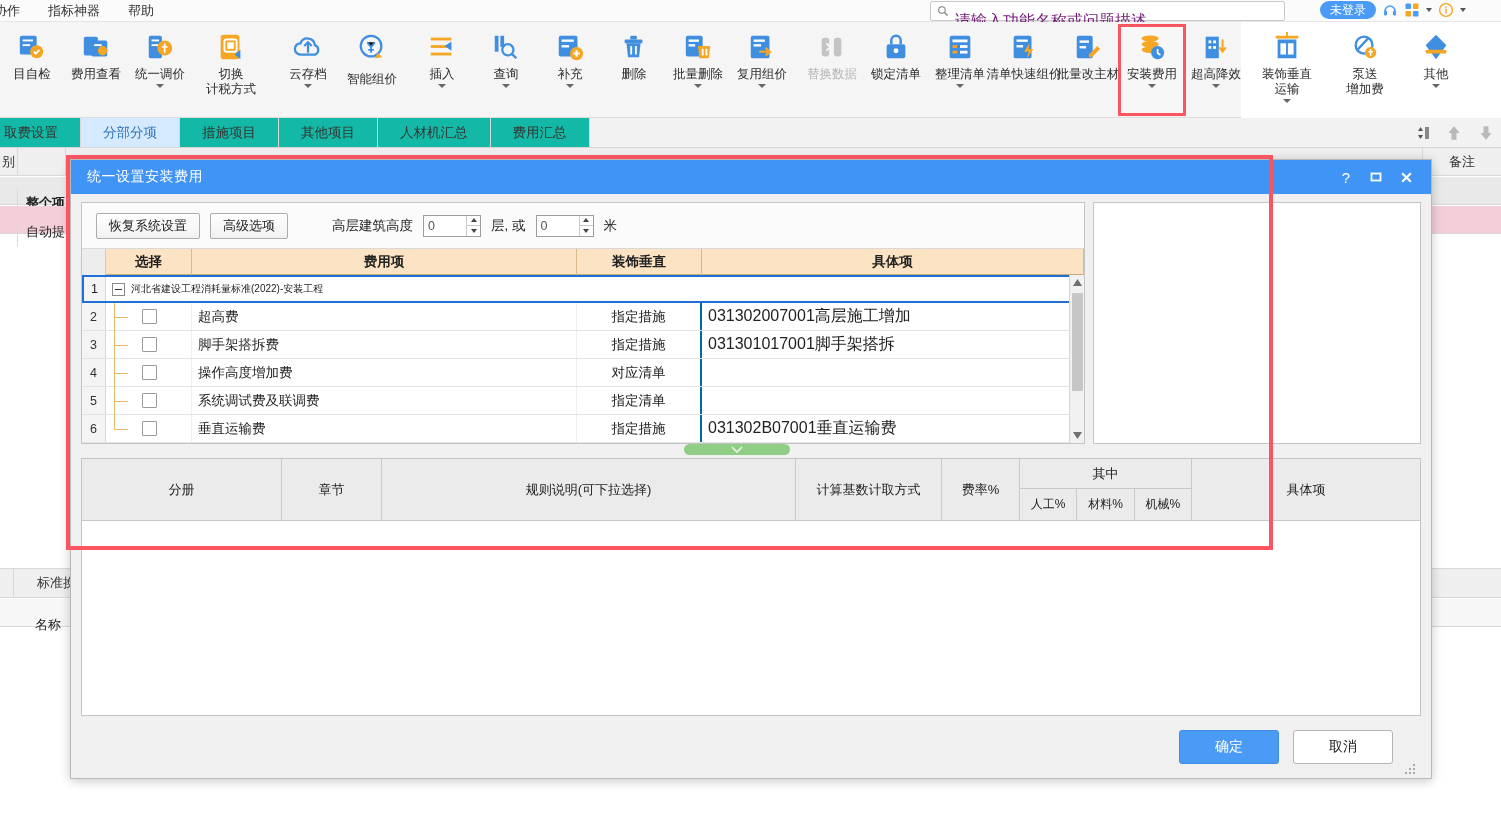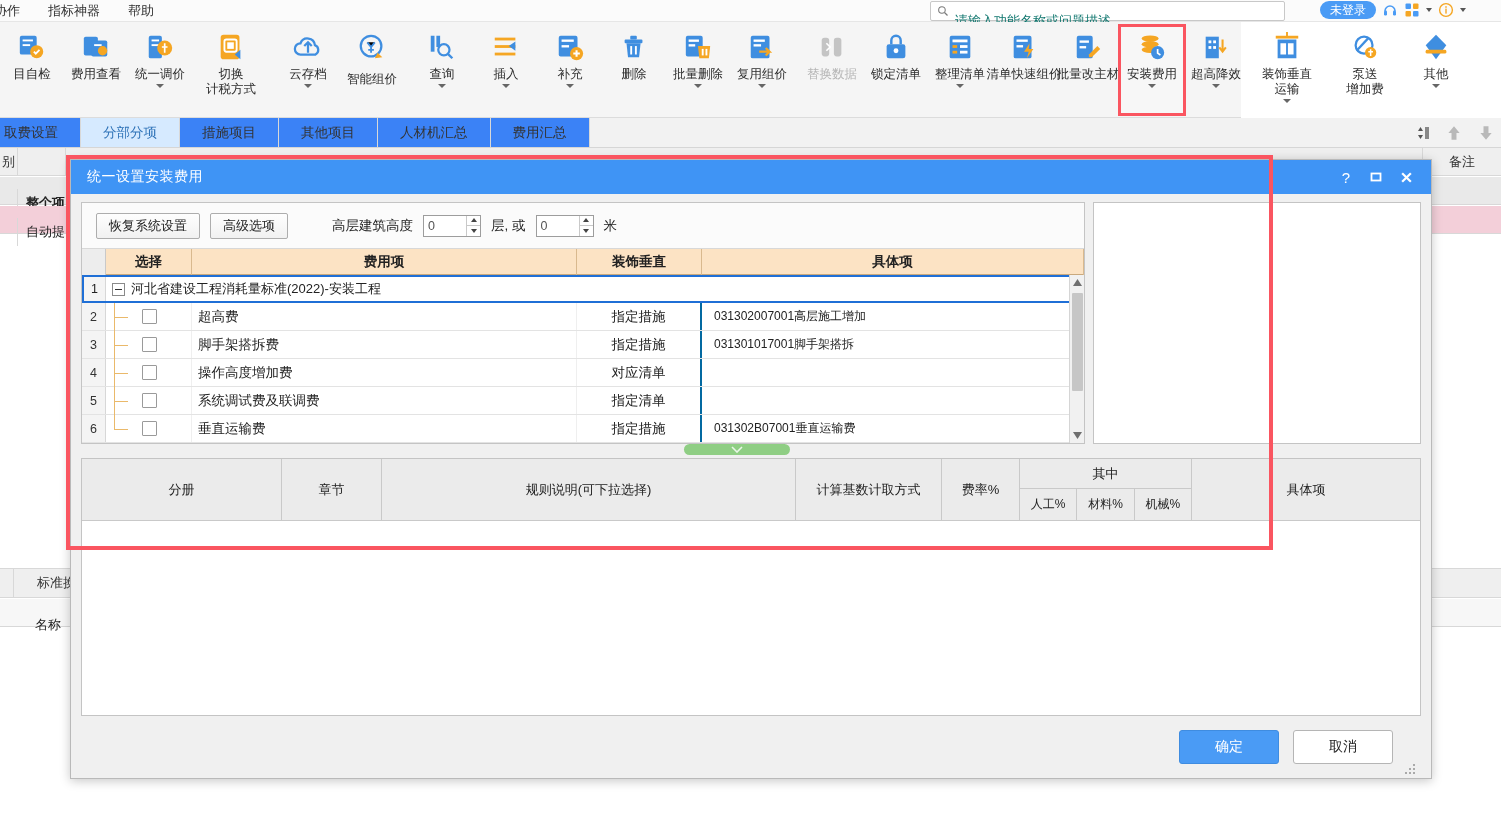--- a/index.html
+++ b/index.html
@@ -23,21 +23,21 @@
   }
   .menu-item { padding:0 14px; font-size:13px; color:#333; line-height:22px; white-space:nowrap; }
   .menu-item:first-child { padding-left:0; margin-left:-6px; }
 
   .searchbox {
     position:absolute; top:1px; left:930px; width:355px; height:20px;
     background:#fff; border:1px solid #c8c8c8; border-radius:2px;
     display:flex; align-items:center; padding:0 6px;
   }
   .search-ico { width:12px; height:12px; margin-right:6px; flex:0 0 auto; }
-  .search-ph { color:#0f766e; font-size:13px; white-space:nowrap;margin-top:20px; }
+  .search-ph { color:#701a75; font-size:16px; white-space:nowrap;margin-top:20px; }
 
   .account-zone { position:absolute; top:1px; left:1320px; display:flex; align-items:center; gap:6px; }
   .login-pill {
     background:#4a9bf5; color:#fff; border-radius:10px;
     padding:1px 10px; font-size:12px; line-height:16px; white-space:nowrap;
   }
   .hdr-ico { width:16px; height:16px; display:inline-block; }
   .caret-sm { width:0;height:0;border-left:3.5px solid transparent;border-right:3.5px solid transparent;border-top:4px solid #555; }
 
   
@@ -63,21 +63,21 @@
   .rb-sep { width:1px; height:72px; background:#e0e0e0; margin:6px 3px 0 3px; }
   .rb.highlight { outline:3px solid #fa5560; outline-offset:-1px; background:#f7f7f7; }
 
   
   .tabstrip {
     position:absolute; top:118px; left:0; width:1501px; height:30px;
     background:#f2f2f2; border-bottom:1px solid #d6d6d6; display:flex; align-items:stretch;
   }
   .tab {
     padding:0 22px; display:flex; align-items:center; font-size:13.5px; color:#333;
-    border-right:1px solid #d8d8d8; background:#3b82f6;
+    border-right:1px solid #d8d8d8; background:#14b8a6;
   }
   .tab.first { padding-left:4px; }
   .tab.active { background:#d6eaff; color:#2f73b8; }
   .tab-tools { position:absolute; right:6px; top:0; height:30px; display:flex; align-items:center; gap:14px; }
 
   
   .bg-grid { position:absolute; top:148px; left:0; width:1501px; height:691px; background:#ffffff; }
   .bg-headrow {
     position:absolute; top:0; left:0; width:1501px; height:28px;
     background:#efefef; border-bottom:1px solid #d8d8d8; display:flex; align-items:center;
@@ -152,21 +152,21 @@
   .hc.c1 { width:86px; }
   .hc.c2 { width:385px; }
   .hc.c3 { width:125px; }
   .hc.c4 { flex:1; }
 
   .trow { display:flex; height:28px; border-bottom:1px solid #e3e3e3; background:#fff; font-size:13.5px; }
   .trow .rn { width:24px; background:#f4f4f4; border-right:1px solid #d7d7d7; display:flex; align-items:center; justify-content:center; font-size:12.5px; color:#333; }
   .trow .sel { width:86px; display:flex; align-items:center; position:relative; border-right:1px solid #efefef; }
   .trow .nm { width:385px; display:flex; align-items:center; padding-left:6px; border-right:1px solid #efefef; }
   .trow .pos { width:125px; display:flex; align-items:center; justify-content:center; border-right:2px solid #0369a1; }
-  .trow .det { flex:1; display:flex; align-items:center; padding-left:6px; font-size:12px;margin-left:6px; }
+  .trow .det { flex:1; display:flex; align-items:center; padding-left:6px; font-size:16px; }
 
   .grouprow { display:flex; height:28px; background:#fff; border:2px solid #1f6fd6; align-items:center; font-size:13.5px; }
   .grouprow .rn { width:22px; background:#f4f4f4; border-right:1px solid #d7d7d7; height:100%; display:flex; align-items:center; justify-content:center; font-size:12.5px; }
   .expander {
     width:13px; height:13px; border:1px solid #8a8a8a; background:#fff;
     display:flex; align-items:center; justify-content:center; margin:0 6px; flex:0 0 auto;
   }
   .expander i { display:block; width:7px; height:1px; background:#333; }
   .cbx { width:15px; height:15px; border:1px solid #9a9a9a; background:#fff; border-radius:1px; }
   .tline-h { position:absolute; left:8px; width:14px; height:1px; background:#eab96a; }
@@ -309,39 +309,39 @@
             <path d="M11 11l4 5 4-5M15 16v6M12 19h6" stroke="#3f8ee0" stroke-width="2"></path>
             <path d="M22 22l5 5-8 1z" fill="#f5a623"></path>
           </svg>
         </div>
         <div class="lbl" style="white-space: nowrap; margin-top: 8px;">智能组价</div>
       </div>
       <div class="rb-sep"></div>
       <div class="rb">
         <div class="ic">
           <svg width="30" height="30" viewBox="0 0 32 32">
+            <rect x="4" y="6" width="22" height="3" fill="#f5a623"></rect>
+            <rect x="4" y="14" width="22" height="3" fill="#f5a623"></rect>
+            <rect x="4" y="22" width="22" height="3" fill="#f5a623"></rect>
+            <path d="M26 10l-7 5 7 5z" fill="#3f8ee0"></path>
+          </svg>
+        </div>
+        <div class="lbl" style="white-space: nowrap;">插入</div>
+        <div class="ca"></div>
+      </div>
+      <div class="rb">
+        <div class="ic">
+          <svg width="30" height="30" viewBox="0 0 32 32">
             <rect x="4" y="4" width="4" height="17" fill="#3f8ee0"></rect>
             <rect x="10" y="4" width="4" height="12" fill="#3f8ee0"></rect>
             <circle cx="18" cy="19" r="6" fill="none" stroke="#3f8ee0" stroke-width="2.4"></circle>
             <line x1="22" y1="23" x2="27" y2="28" stroke="#3f8ee0" stroke-width="2.6"></line>
           </svg>
         </div>
         <div class="lbl" style="white-space: nowrap;">查询</div>
-        <div class="ca"></div>
-      </div>
-      <div class="rb">
-        <div class="ic">
-          <svg width="30" height="30" viewBox="0 0 32 32">
-            <rect x="4" y="6" width="22" height="3" fill="#f5a623"></rect>
-            <rect x="4" y="14" width="22" height="3" fill="#f5a623"></rect>
-            <rect x="4" y="22" width="22" height="3" fill="#f5a623"></rect>
-            <path d="M26 10l-7 5 7 5z" fill="#3f8ee0"></path>
-          </svg>
-        </div>
-        <div class="lbl" style="white-space: nowrap;">插入</div>
         <div class="ca"></div>
       </div>
       <div class="rb">
         <div class="ic">
           <svg width="30" height="30" viewBox="0 0 32 32">
             <rect x="4" y="4" width="20" height="22" rx="2" fill="#3f8ee0"></rect>
             <rect x="7" y="8" width="13" height="2.5" fill="#fff"></rect>
             <rect x="7" y="14" width="8" height="2.5" fill="#fff"></rect>
             <circle cx="23" cy="23" r="7" fill="#f5a623"></circle>
             <path d="M23 19.5v7M19.5 23h7" stroke="#fff" stroke-width="2.2"></path>
@@ -617,21 +617,21 @@
               <div class="hc c2">费用项</div>
               <div class="hc c3">装饰垂直</div>
               <div class="hc c4">具体项</div>
             </div>
             <div id="ttbody">
                 <div class="grouprow">
                   <div class="rn">1</div>
                   <div class="expander">
                     <i></i>
                   </div>
-                  <div style="font-size:13px;">河北省建设工程消耗量标准(2022)-安装工程</div>
+                  <div style="font-size:10px;">河北省建设工程消耗量标准(2022)-安装工程</div>
                 </div>
                 <div class="trow">
                   <div class="rn">2</div>
                   <div class="sel">
                     <span class="tline-v" style="top:0;height:28px"></span>
                     <span class="tline-h" style="top:14px"></span>
                     <span class="cbx" style="margin-left:36px"></span>
                   </div>
                   <div class="nm">超高费</div>
                   <div class="pos">指定措施</div>

